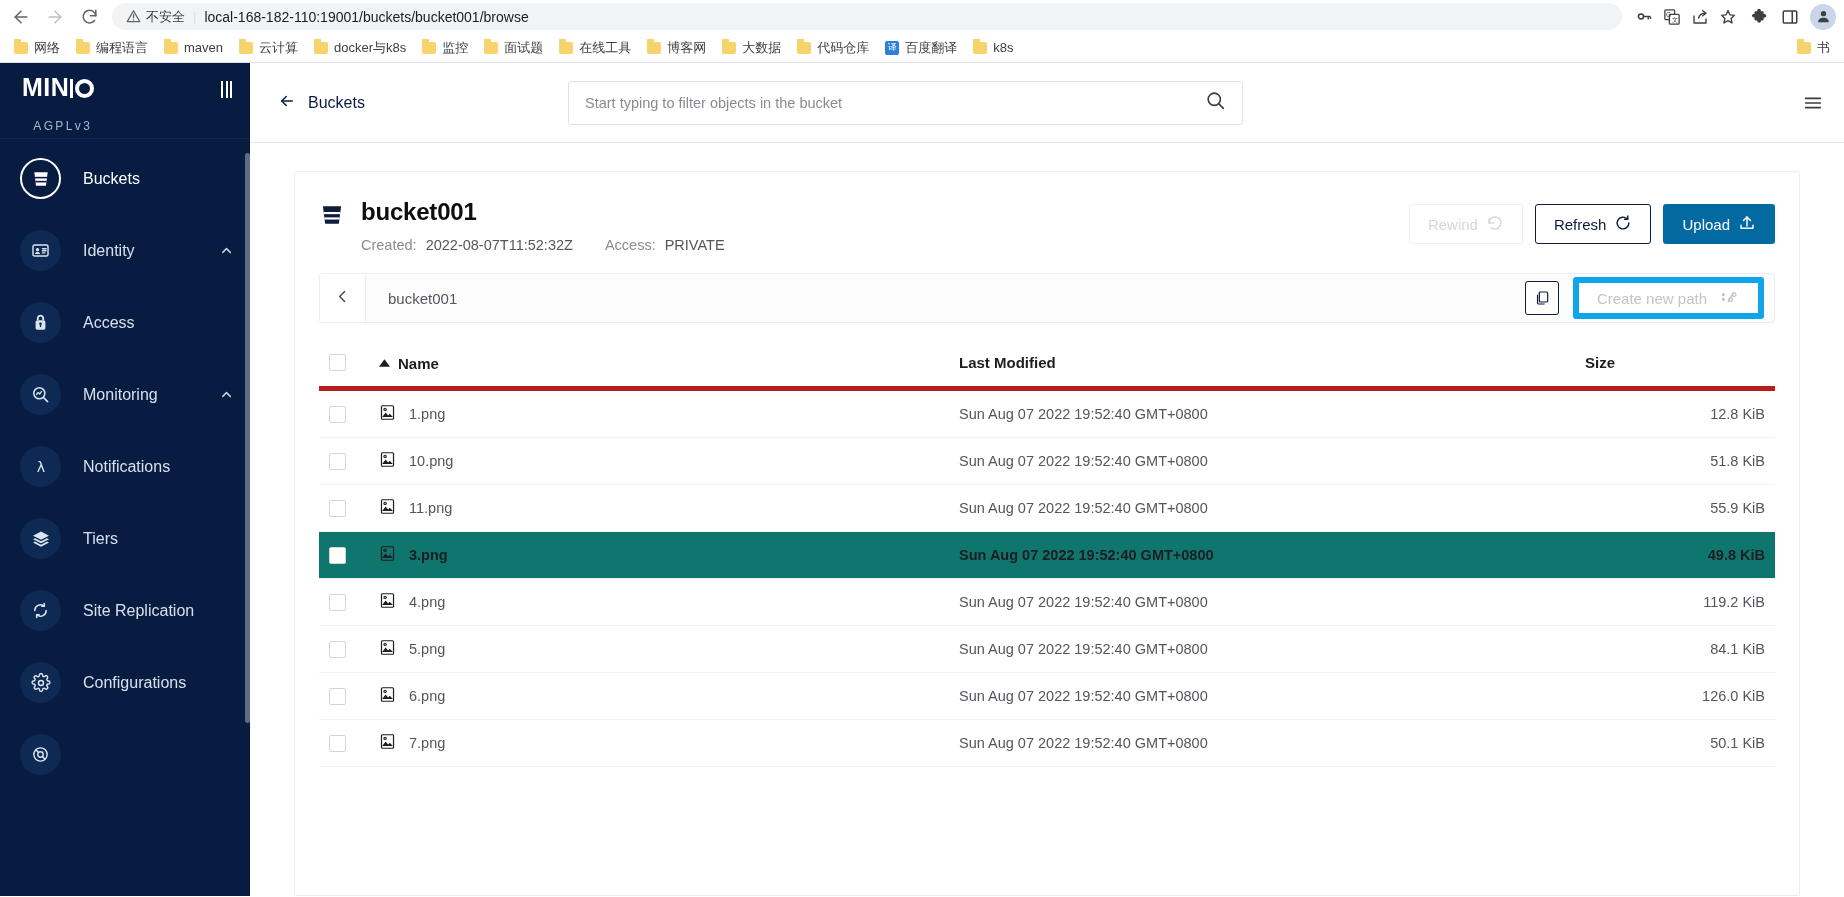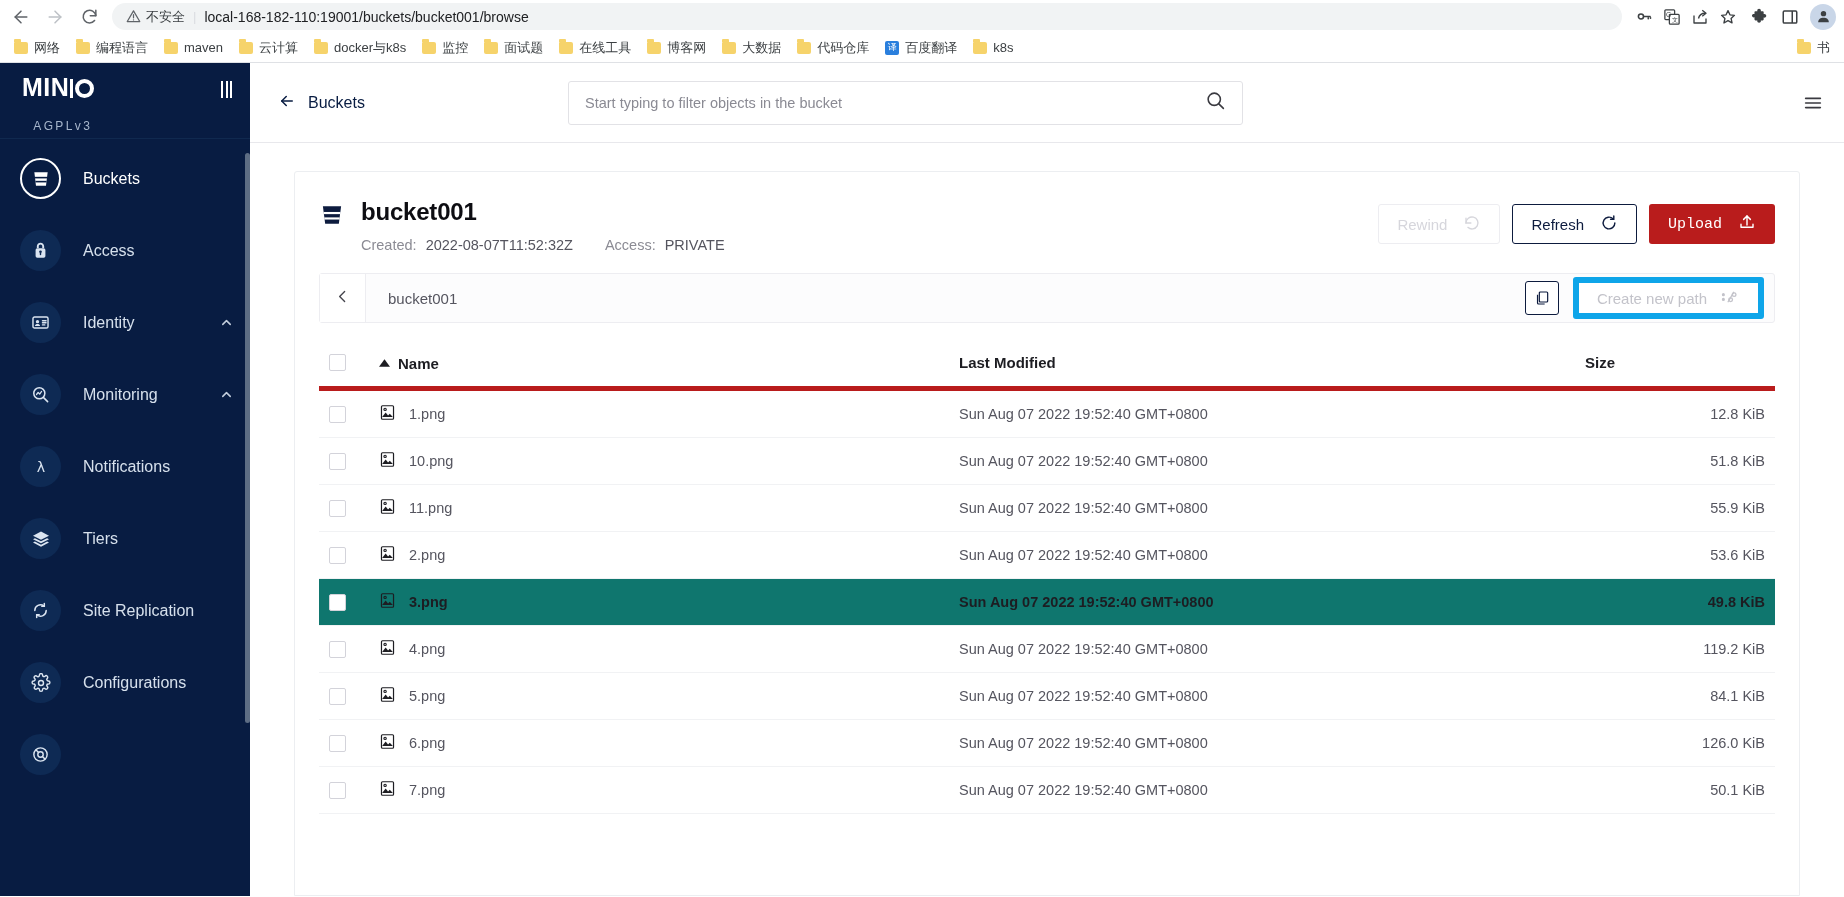--- a/index.html
+++ b/index.html
@@ -188,27 +188,27 @@
   }
   .bucket-icon { margin: 4px 16px 0 0; flex: 0 0 auto; }
   .bucket-titles { display: flex; flex-direction: column; }
   .bucket-name { font-size: 24px; font-weight: 700; color: #0d0d12; letter-spacing: -0.2px; }
   .bucket-meta { display: flex; align-items: center; gap: 9px; margin-top: 11px; font-size: 14.5px; }
   .meta-key { color: #8b8b94; }
   .meta-val { color: #55555f; }
   .meta-gap { width: 14px; }
   .header-actions { margin-left: auto; display: flex; align-items: center; gap: 12px; padding-top: 6px; }
   .btn {
-    height: 40px; display: inline-flex; align-items: center; gap: 16px;
+    height: 40px; display: inline-flex; align-items: center; gap: 8px;
     padding: 0 18px; border-radius: 3px; font-size: 15px;
     cursor: pointer; white-space: nowrap; border: 1px solid transparent;
   }
   .btn-ghost-disabled { background: #fff; border-color: #ededf1; color: #d6d6dc; cursor: default; }
   .btn-outline { background: #fff; border-color: #0d1b3e; color: #0d1b3e; text-align: center; }
-  .btn-primary { background: #b91c1c; color: #ffffff; font-family: Liberation Mono, monospace; }
+  .btn-primary { background: #0369a1; color: #ffffff; }
 
   .path-bar {
     display: flex; align-items: center;
     border: 1px solid #ededf1; border-radius: 3px;
     height: 50px; background: #fcfcfd; margin-bottom: 20px;
   }
   .path-back {
     width: 46px; height: 100%;
     display: flex; align-items: center; justify-content: center;
     border-right: 1px solid #ededf1; color: #44444c; cursor: pointer;
@@ -425,47 +425,47 @@
               <path d="M4 4h16l-2 16H6L4 4z"></path>
               <rect x="4.6" y="9.4" width="14.8" height="1.9" fill="#081c42"></rect>
               <rect x="5.3" y="14.2" width="13.4" height="1.9" fill="#081c42"></rect>
             </svg>
         </span>
         <span class="nav-label">Buckets</span>
       </div>
 
       <div class="nav-item">
         <span class="nav-icon">
-          <svg width="19" height="19" viewBox="0 0 24 24" fill="currentColor">
-              <path d="M12 2.2c-2.6 0-4.6 2-4.6 4.5v2.1h2.4V6.7c0-1.2 1-2.2 2.2-2.2s2.2 1 2.2 2.2v2.1h2.4V6.7c0-2.5-2-4.5-4.6-4.5z"></path>
-              <rect x="5.8" y="9.2" width="12.4" height="12" rx="2.2"></rect>
-              <circle cx="12" cy="13.6" r="1.7" fill="#0e2a54"></circle>
-              <rect x="11.1" y="14.4" width="1.8" height="3.6" rx="0.9" fill="#0e2a54"></rect>
-            </svg>
-        </span>
-        <span class="nav-label">Access</span>
-      </div>
-
-      <div class="nav-item">
-        <span class="nav-icon">
           <svg width="19" height="19" viewBox="0 0 24 24" fill="none" stroke="currentColor" stroke-width="1.8">
               <rect x="2.5" y="5" width="19" height="14" rx="2"></rect>
               <circle cx="8.2" cy="11" r="2.1" fill="currentColor" stroke="none"></circle>
               <path d="M4.9 16.3c.4-1.6 1.8-2.4 3.3-2.4s2.9.8 3.3 2.4" fill="currentColor" stroke="none"></path>
               <line x1="14.5" y1="9.8" x2="19" y2="9.8" stroke-linecap="round"></line>
               <line x1="14.5" y1="12.4" x2="19" y2="12.4" stroke-linecap="round"></line>
               <line x1="14.5" y1="15" x2="17.4" y2="15" stroke-linecap="round"></line>
             </svg>
         </span>
         <span class="nav-label">Identity</span>
         <span class="nav-chevron">
           <svg width="15" height="15" viewBox="0 0 24 24" fill="none" stroke="currentColor" stroke-width="2.4" stroke-linecap="round" stroke-linejoin="round">
               <path d="M6 15l6-6 6 6"></path>
             </svg>
         </span>
+      </div>
+
+      <div class="nav-item">
+        <span class="nav-icon">
+          <svg width="19" height="19" viewBox="0 0 24 24" fill="currentColor">
+              <path d="M12 2.2c-2.6 0-4.6 2-4.6 4.5v2.1h2.4V6.7c0-1.2 1-2.2 2.2-2.2s2.2 1 2.2 2.2v2.1h2.4V6.7c0-2.5-2-4.5-4.6-4.5z"></path>
+              <rect x="5.8" y="9.2" width="12.4" height="12" rx="2.2"></rect>
+              <circle cx="12" cy="13.6" r="1.7" fill="#0e2a54"></circle>
+              <rect x="11.1" y="14.4" width="1.8" height="3.6" rx="0.9" fill="#0e2a54"></rect>
+            </svg>
+        </span>
+        <span class="nav-label">Access</span>
       </div>
 
       <div class="nav-item">
         <span class="nav-icon">
           <svg width="19" height="19" viewBox="0 0 24 24" fill="none" stroke="currentColor" stroke-width="1.9">
               <circle cx="10.5" cy="10.5" r="7"></circle>
               <line x1="15.6" y1="15.6" x2="21" y2="21" stroke-linecap="round"></line>
               <path d="M7 12l2-2.6 2 2 2.4-3.2" stroke-width="1.6" stroke-linecap="round" stroke-linejoin="round"></path>
             </svg>
         </span>
@@ -721,37 +721,20 @@
                         <circle cx="8.6" cy="7.6" r="1.6"></circle>
                         <path d="M4.4 18.4l5-6.4 3.4 4.2 2.4-2.6 4.4 4.8z" fill="#1d1d22" stroke="none"></path>
                       </svg></span>
                     <span>11.png</span>
                   </span>
                 </td>
               <td class="col-mod">Sun Aug 07 2022 19:52:40 GMT+0800</td>
               <td class="col-size">55.9 KiB</td>
             </tr>
 
-            <tr class="row">
-              <td class="col-check">
-                  <span class="chk"></span>
-                </td>
-              <td class="col-name">
-                  <span class="name-cell">
-                    <span><svg width="17" height="17" viewBox="0 0 24 24" fill="none" stroke="#1d1d22" stroke-width="1.7">
-                        <rect x="3.5" y="2.5" width="17" height="19" rx="1.4"></rect>
-                        <circle cx="8.6" cy="7.6" r="1.6"></circle>
-                        <path d="M4.4 18.4l5-6.4 3.4 4.2 2.4-2.6 4.4 4.8z" fill="#1d1d22" stroke="none"></path>
-                      </svg></span>
-                    <span>2.png</span>
-                  </span>
-                </td>
-              <td class="col-mod">Sun Aug 07 2022 19:52:40 GMT+0800</td>
-              <td class="col-size">53.6 KiB</td>
-            </tr>
 
             <tr class="row hovered">
               <td class="col-check">
                   <span class="chk"></span>
                 </td>
               <td class="col-name">
                   <span class="name-cell">
                     <span><svg width="17" height="17" viewBox="0 0 24 24" fill="none" stroke="#1d1d22" stroke-width="1.7">
                         <rect x="3.5" y="2.5" width="17" height="19" rx="1.4"></rect>
                         <circle cx="8.6" cy="7.6" r="1.6"></circle>

